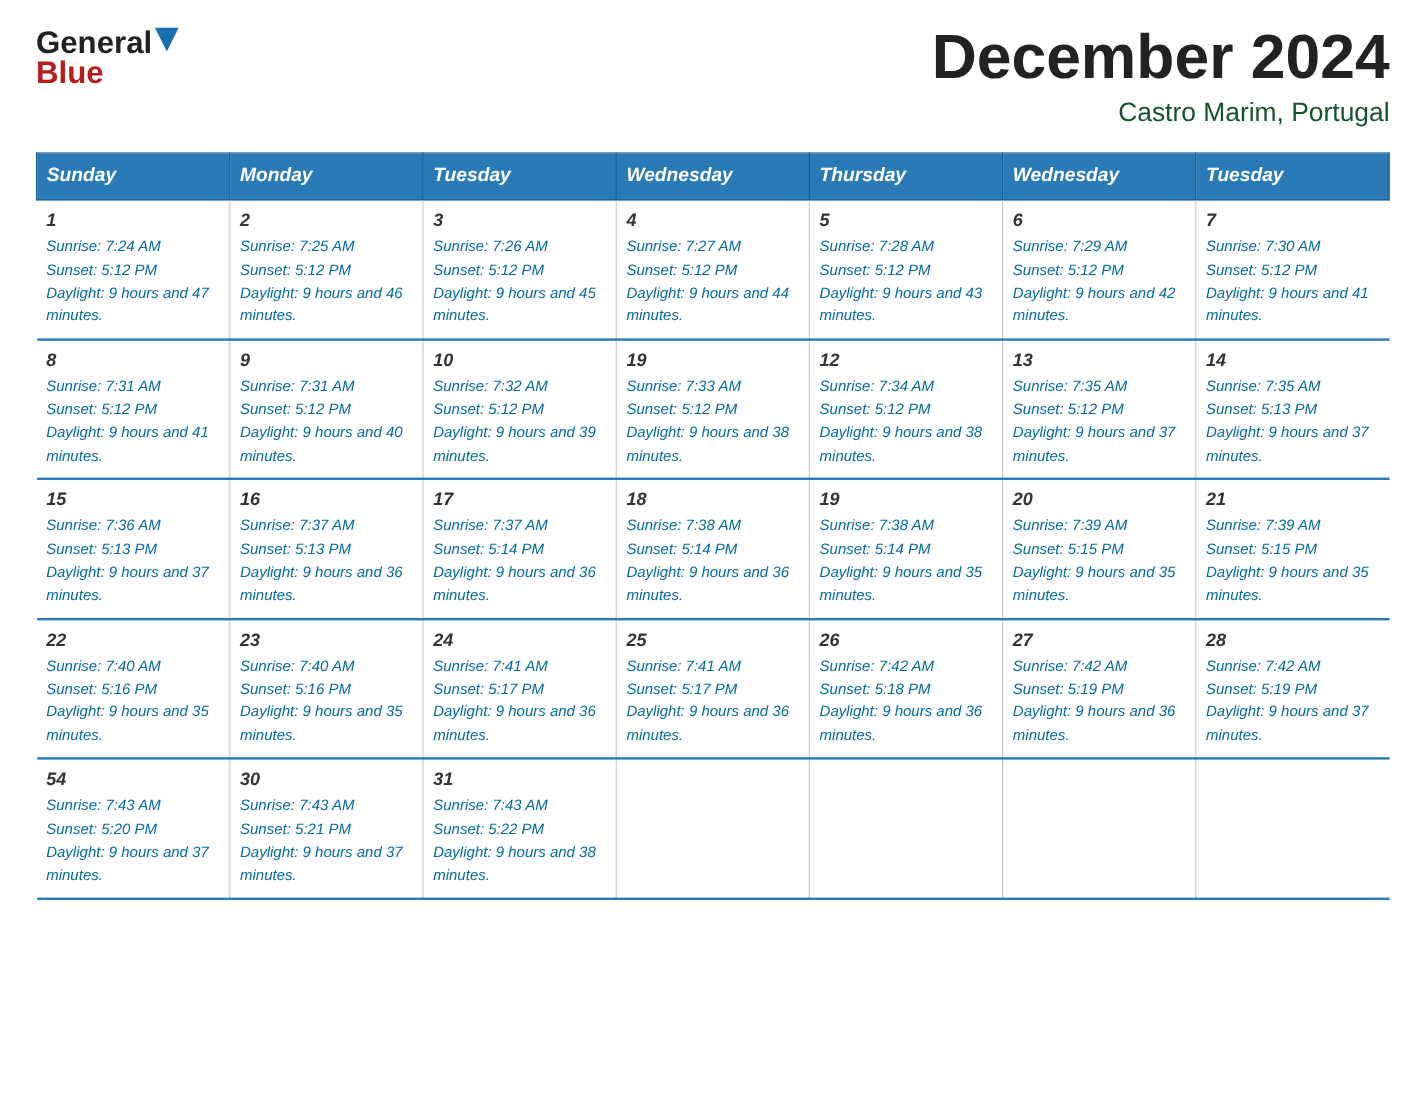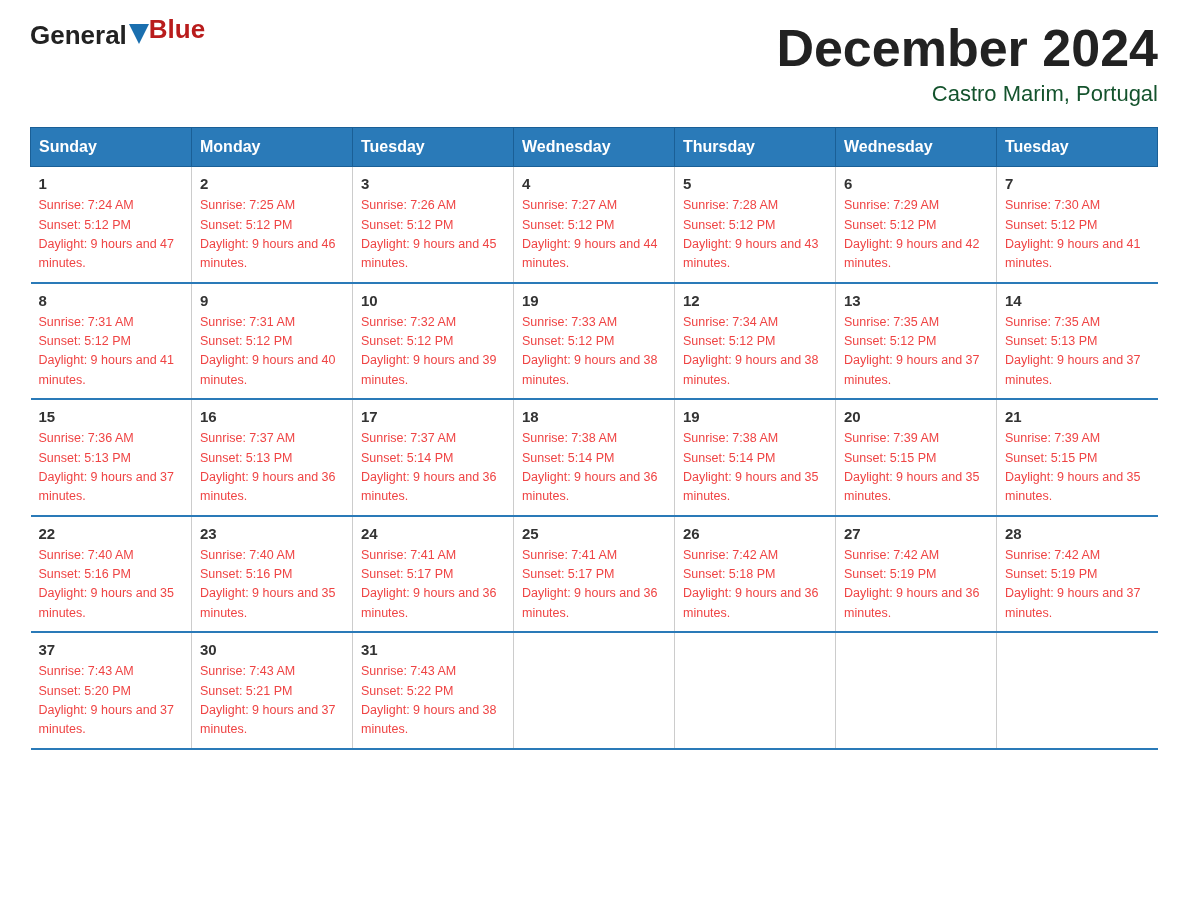--- a/index.html
+++ b/index.html
@@ -11,21 +11,21 @@
       min-height: 918px;
     }
     .header {
       display: flex;
       justify-content: space-between;
       align-items: flex-start;
       margin-bottom: 20px;
     }
     .logo {
       display: flex;
-      flex-direction: row;
+      flex-direction: column;
       align-items: flex-start;
     }
     .title-block {
       text-align: right;
       margin-left: 20px;
     }
     .month-title {
       font-size: 52px;
       font-weight: bold;
       color: #222;
@@ -33,20 +33,21 @@
     }
     .location {
       font-size: 22px;
       color: #14532d;
       margin-top: 4px;
     }
     table {
       width: 100%;
       border-collapse: collapse;
       table-layout: fixed;
+      font-style: italic;
     }
     thead tr {
       background-color: #2a7ab8;
     }
     thead th {
       color: #fff;
       font-size: 16px;
       font-weight: 600;
       padding: 10px 8px;
       text-align: left;
@@ -68,21 +69,21 @@
     }
     .day-num {
       font-size: 15px;
       font-weight: bold;
       margin-bottom: 4px;
       display: block;
     }
     .day-info {
       font-size: 12.5px;
       line-height: 1.55;
-      color: #ef4444;
+      color: #0369a1;
     }
     .empty-cell {
       background: #fff;
     }
   </style>
 </head>
 <body>
 
 <div class="header">
   <div class="logo">
@@ -230,21 +231,21 @@
           <span class="day-num">27</span>
           <div class="day-info">Sunrise: 7:42 AM<br>Sunset: 5:19 PM<br>Daylight: 9 hours and 36 minutes.</div>
         </td>
         <td>
           <span class="day-num">28</span>
           <div class="day-info">Sunrise: 7:42 AM<br>Sunset: 5:19 PM<br>Daylight: 9 hours and 37 minutes.</div>
         </td>
       </tr>
       <tr>
         <td>
-          <span class="day-num">37</span>
+          <span class="day-num">54</span>
           <div class="day-info">Sunrise: 7:43 AM<br>Sunset: 5:20 PM<br>Daylight: 9 hours and 37 minutes.</div>
         </td>
         <td>
           <span class="day-num">30</span>
           <div class="day-info">Sunrise: 7:43 AM<br>Sunset: 5:21 PM<br>Daylight: 9 hours and 37 minutes.</div>
         </td>
         <td>
           <span class="day-num">31</span>
           <div class="day-info">Sunrise: 7:43 AM<br>Sunset: 5:22 PM<br>Daylight: 9 hours and 38 minutes.</div>
         </td>

